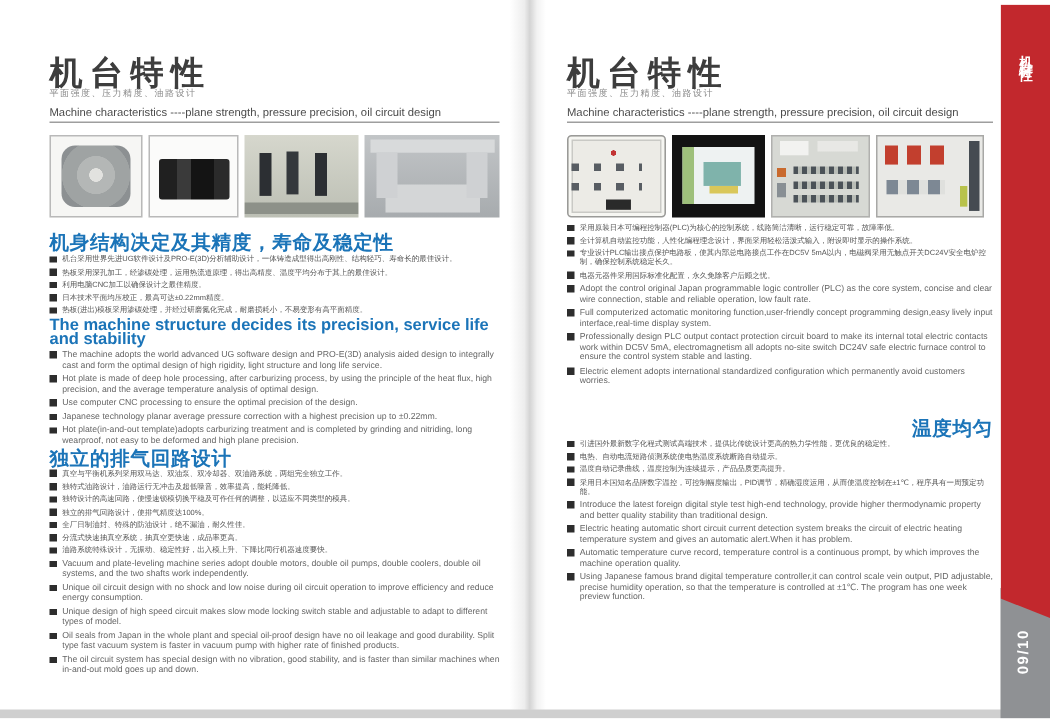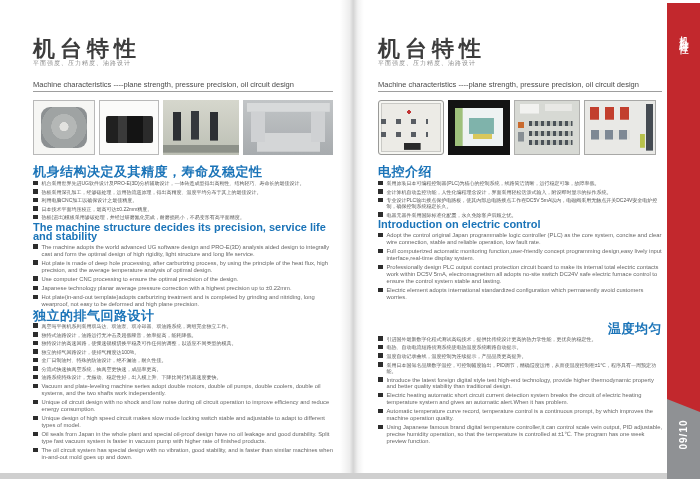--- a/index.html
+++ b/index.html
@@ -16,21 +16,21 @@
   .tab-label{position:absolute;top:26px;left:50%;transform:translateX(-50%);writing-mode:vertical-rl;
              color:#fff;font-size:9px;font-weight:bold;letter-spacing:3px;}
   .page-num-wrap{position:absolute;top:16px;left:0;width:33px;height:52px;display:flex;align-items:center;justify-content:center;}
   .page-num-wrap span{transform:rotate(-90deg);color:#fff;font-size:10px;font-weight:bold;letter-spacing:1px;white-space:nowrap;}
   
   .page{position:absolute;top:40px;z-index:2;}
   .page.left{left:33px;width:300px;}
   .page.right{left:378px;width:284px;}
   .title{margin:0;font-size:22px;line-height:18px;font-weight:800;color:#3d3d3d;letter-spacing:5px;}
   .sub-cn{margin-top:2px;font-size:6px;line-height:7px;color:#8a8a8a;letter-spacing:1px;}
-  .sub-en{margin-top:14px;font-size:7.5px;line-height:8px;color:#4a4a4a;}
+  .sub-en{margin-top:4px;font-size:7.5px;line-height:8px;color:#4a4a4a;}
   .rule{margin-top:2px;border:0;border-top:1px solid #9e9e9e;height:0;}
   
   .photos{margin-top:6px;height:55px;display:flex;gap:4px;}
   .ph{position:relative;height:100%;overflow:hidden;flex:none;}
   .ph::before{content:"";position:absolute;inset:0;background-repeat:no-repeat;}
   .pL1{width:62px;background:#f6f6f4;border:1px solid #b9b9b9;box-sizing:border-box;}
   .pL1::before{inset:12% 12%;border-radius:9px;
     background:radial-gradient(circle at 50% 48%,#e2e2df 0 14%,#b4b7b6 15% 40%,#9fa3a3 41% 72%,#8c9092 73% 100%);}
   .pL2{width:60px;background:#fbfbfa;border:1px solid #b9b9b9;box-sizing:border-box;}
   .pL2::before{inset:28% 8% 20% 10%;border-radius:2px;
@@ -220,41 +220,39 @@
     <div class="sub-cn">平面强度、压力精度、油路设计</div>
     <div class="sub-en">Machine characteristics ----plane strength, pressure precision, oil circuit design</div>
     <hr class="rule">
     <div class="photos">
       <div class="ph pR1"></div>
       <div class="ph pR2"></div>
       <div class="ph pR3"></div>
       <div class="ph pR4"></div>
     </div>
 
-    <div class="h-cn">电控介绍</div>
     <div class="blist cn">
         <div class="b-item">
           <span class="sq"></span>
           <span class="bt">采用原装日本可编程控制器(PLC)为核心的控制系统，线路简洁清晰，运行稳定可靠，故障率低。</span>
         </div>
         <div class="b-item">
           <span class="sq"></span>
           <span class="bt">全计算机自动监控功能，人性化编程理念设计，界面采用轻松活泼式输入，附设即时显示的操作系统。</span>
         </div>
         <div class="b-item">
           <span class="sq"></span>
           <span class="bt">专业设计PLC输出接点保护电路板，使其内部总电路接点工作在DC5V 5mA以内，电磁阀采用无触点开关DC24V安全电炉控制，确保控制系统稳定长久。</span>
         </div>
         <div class="b-item">
           <span class="sq"></span>
           <span class="bt">电器元器件采用国际标准化配置，永久免除客户后顾之忧。</span>
         </div>
       </div>
 
-    <div class="h-en">Introduction on electric control</div>
     <div class="blist en">
         <div class="b-item">
           <span class="sq"></span>
           <span class="bt">Adopt the control original Japan programmable logic controller (PLC) as the core system, concise and clear wire connection, stable and reliable operation, low fault rate.</span>
         </div>
         <div class="b-item">
           <span class="sq"></span>
           <span class="bt">Full computerized actomatic monitoring function,user-friendly concept programming design,easy lively input interface,real-time display system.</span>
         </div>
         <div class="b-item">

